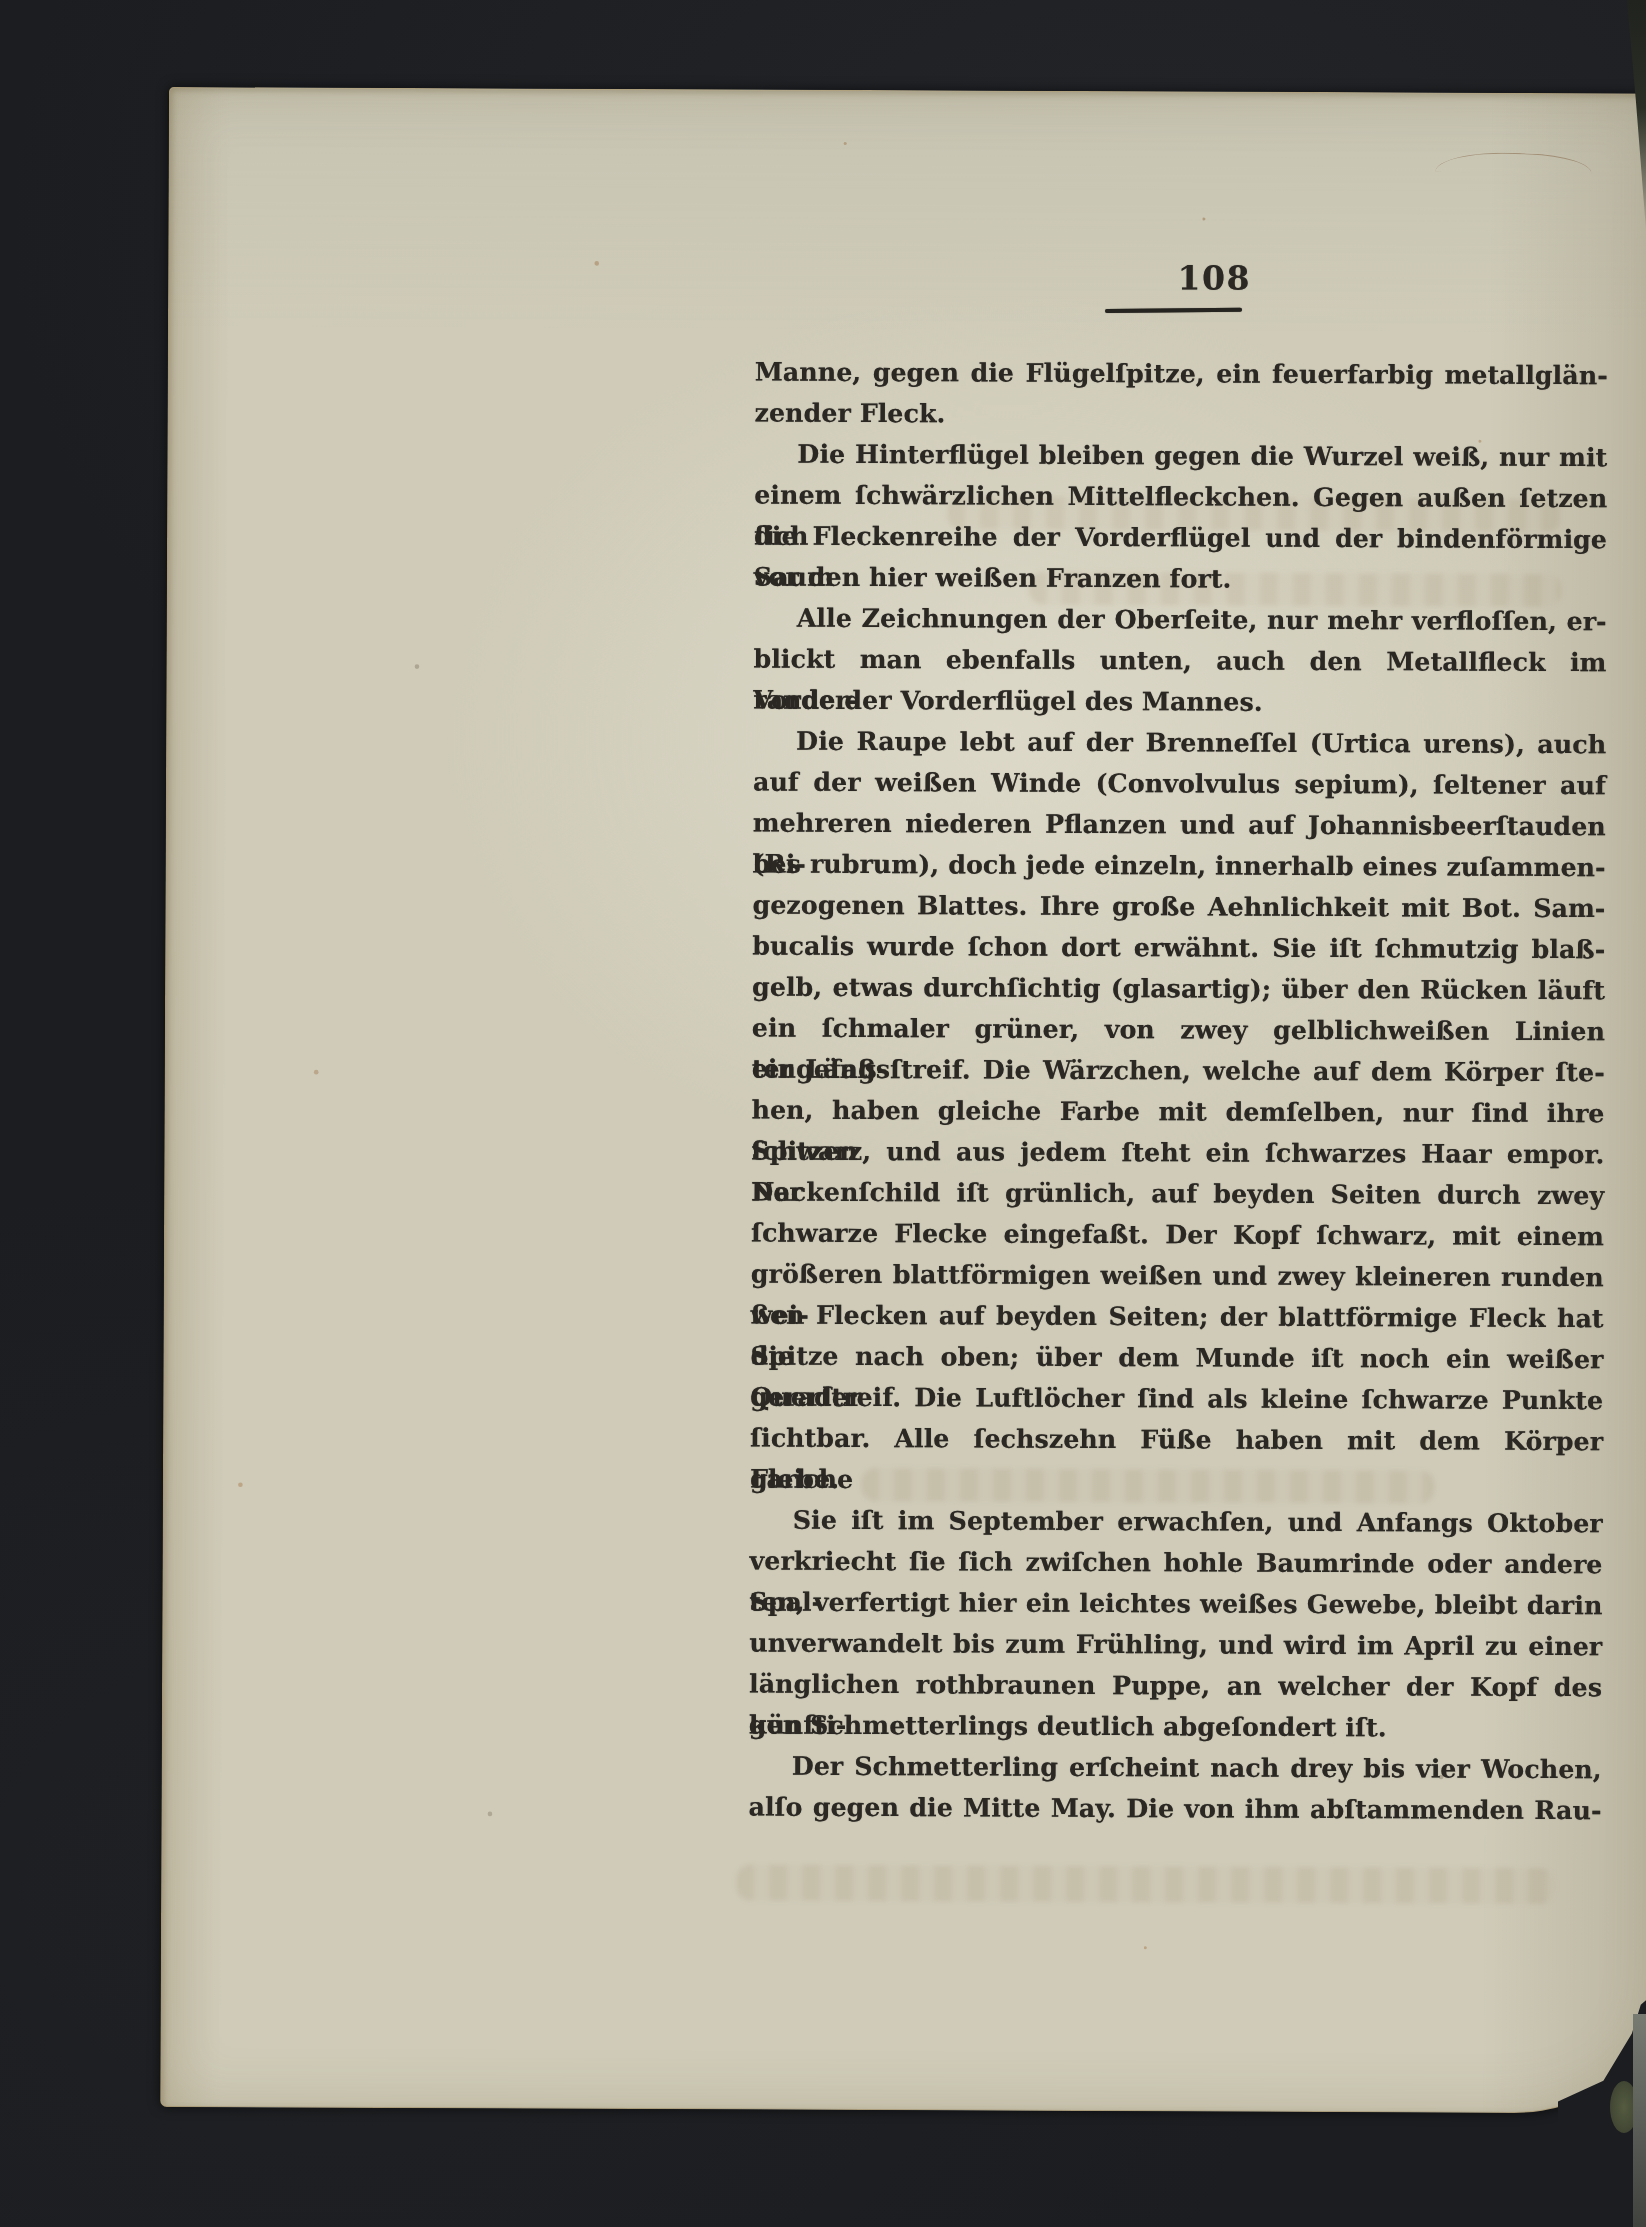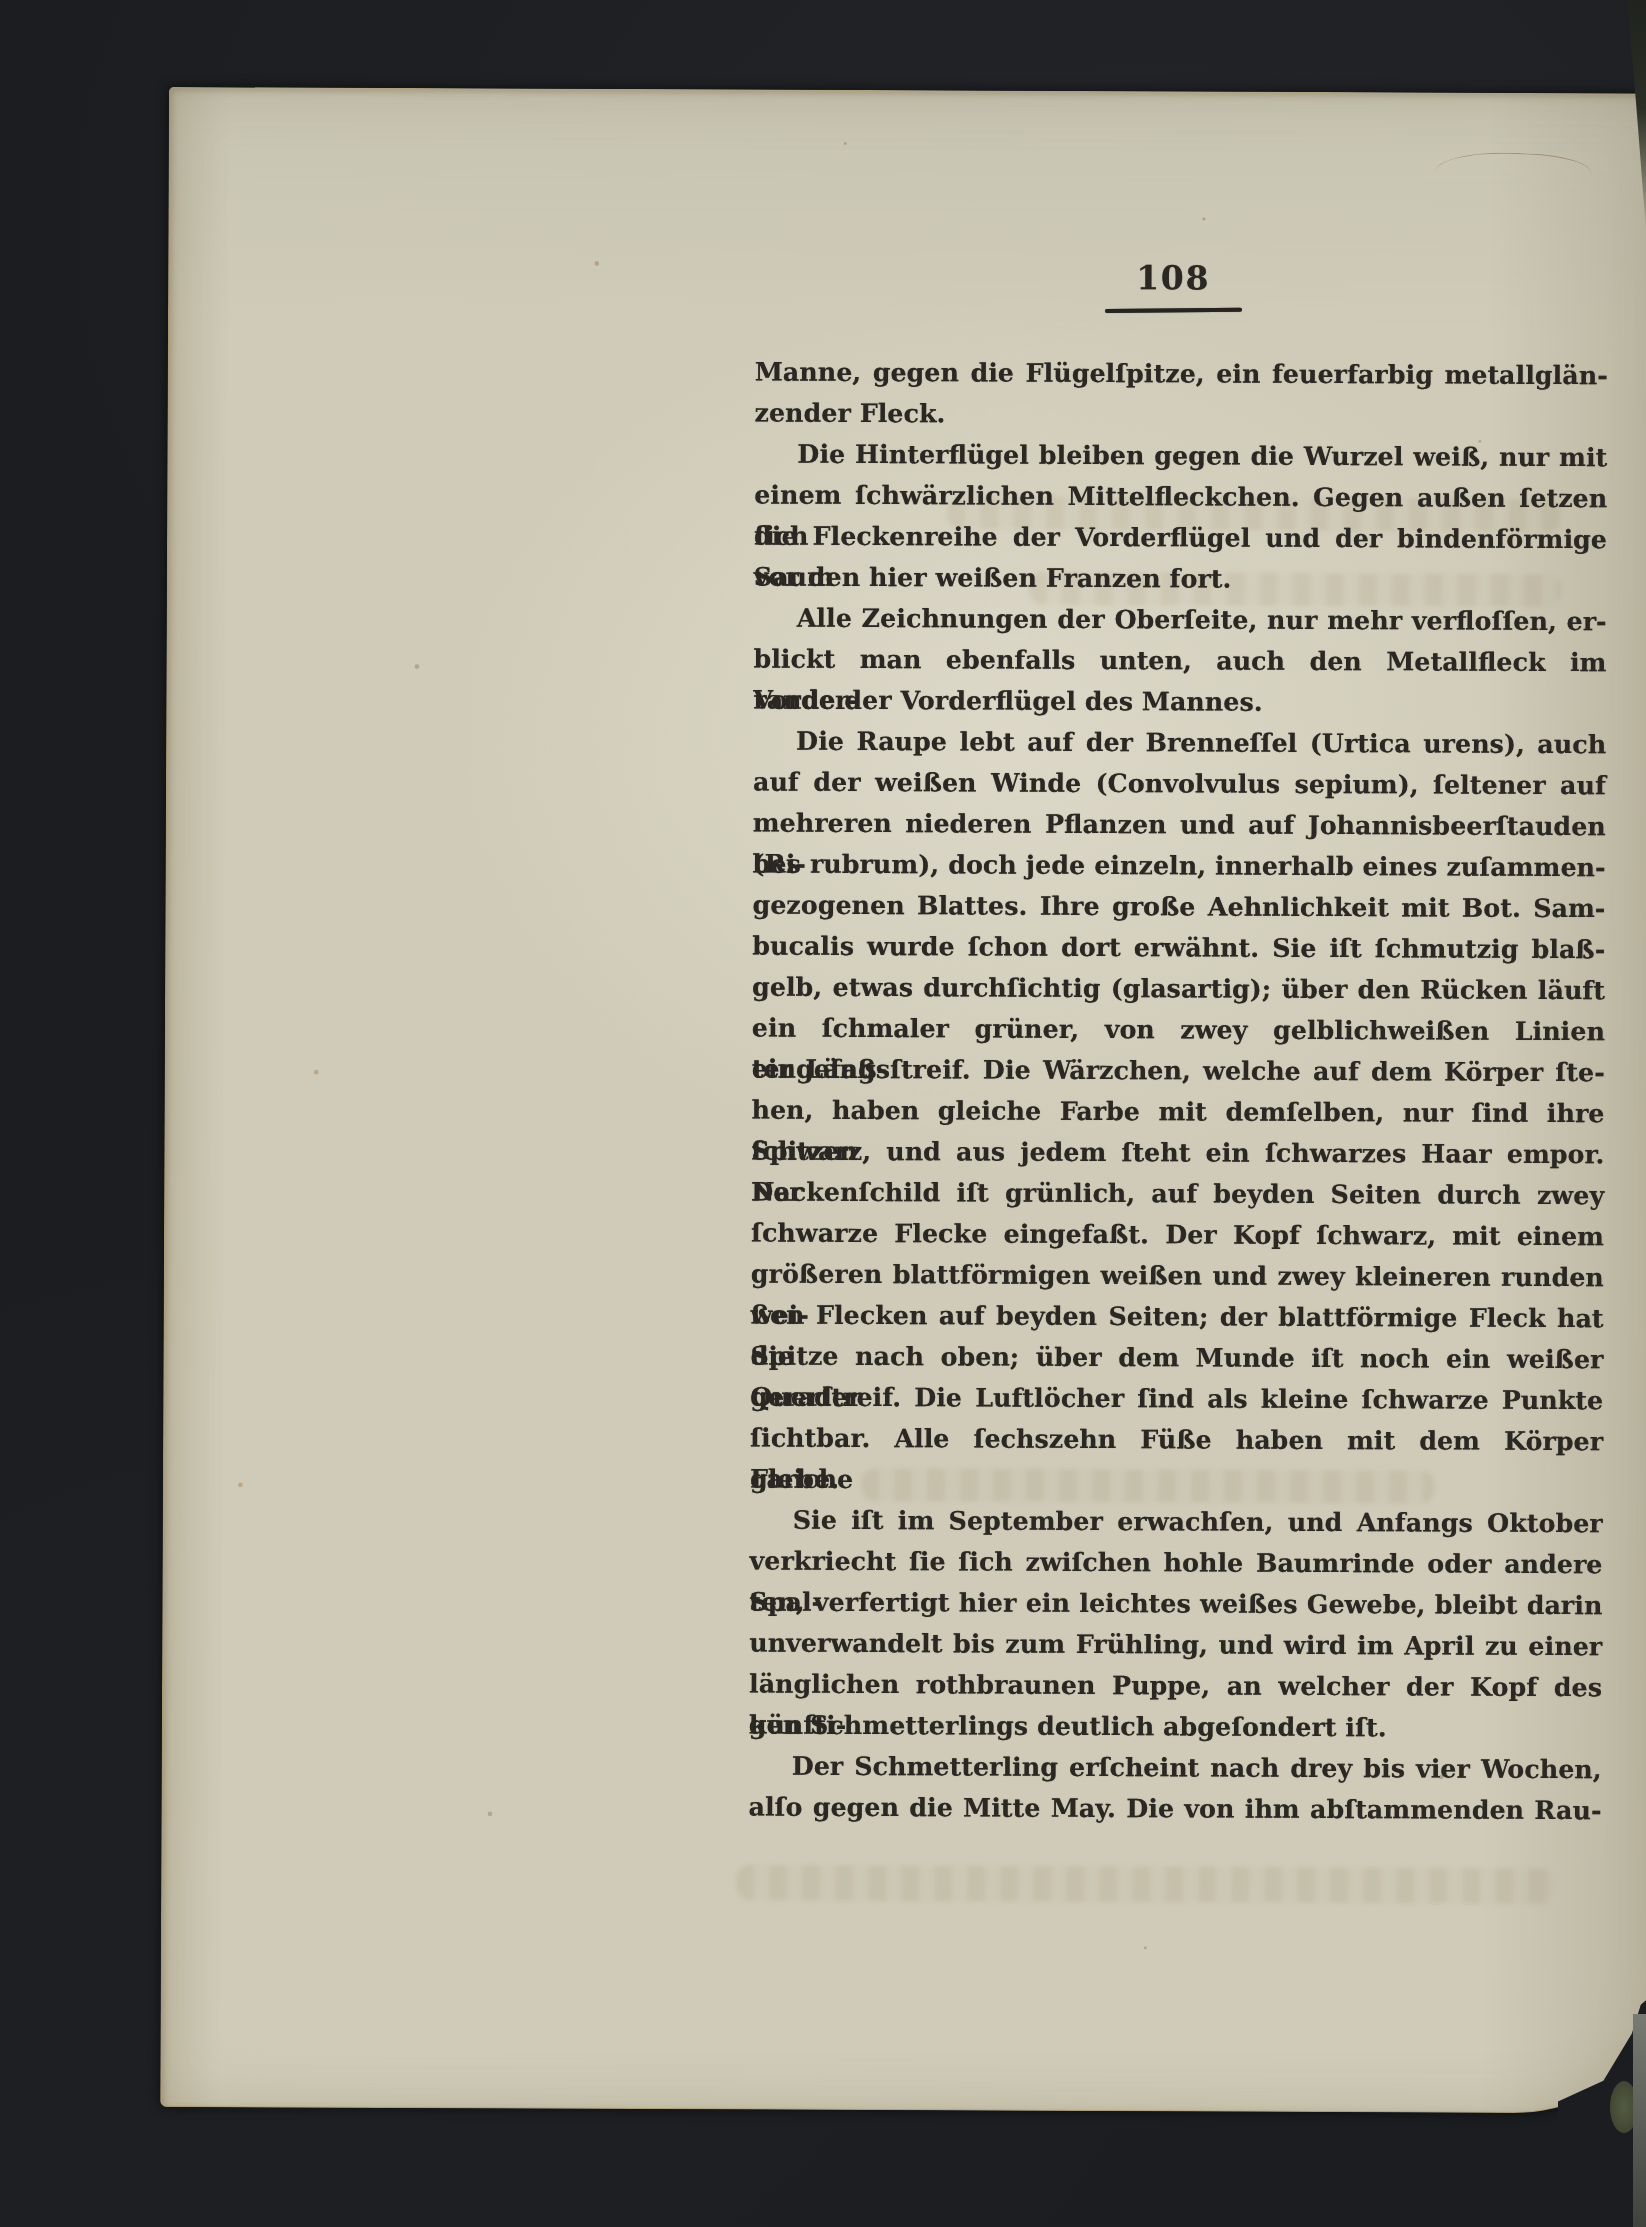--- a/index.html
+++ b/index.html
@@ -19,21 +19,21 @@
     background:
       linear-gradient(180deg, rgba(140,145,135,0.12), rgba(0,0,0,0) 12%),
       linear-gradient(90deg, rgba(120,100,60,0.12), rgba(0,0,0,0) 4%, rgba(0,0,0,0) 88%, rgba(100,88,60,0.18) 99%),
       radial-gradient(779px 615px at 56% 32%, rgba(222,218,202,0.9), rgba(0,0,0,0) 72%),
       var(--c-paper,#cfcbb8);
     border:1.6px solid rgba(148,124,76,0.55);
     border-right:none;
     border-radius:4.9px 0 148px 6.6px / 4.9px 0 123px 6.6px;
     box-shadow: inset 0 0 57px rgba(120,100,60,0.22), inset 2.5px 2.5px 6.6px rgba(90,72,40,0.28), 0 0 11.5px rgba(0,0,0,0.6);
   }
-  .pagenum-area{position:absolute; left:926px; top:166px; width:156px; text-align:center;}
+  .pagenum-area{position:absolute; left:926px; top:166px; width:156px; text-align:right;}
   .pagenum{
     font-size:33px; font-weight:700; letter-spacing:1.6px;
     color:var(--c-ink,#2b2824); text-shadow:0 0 0.8px rgba(43,40,36,0.6);
   }
   .pagenum-rule{
     position:absolute; left:936px; top:216px; width:137px; height:4.1px;
     background:var(--c-rule,#262421); border-radius:2.5px; transform:rotate(-0.8deg);
     box-shadow:0 0 0.8px rgba(40,36,30,0.8);
   }
   .textblock{position:absolute; left:586px; top:261px; width:853px;}

